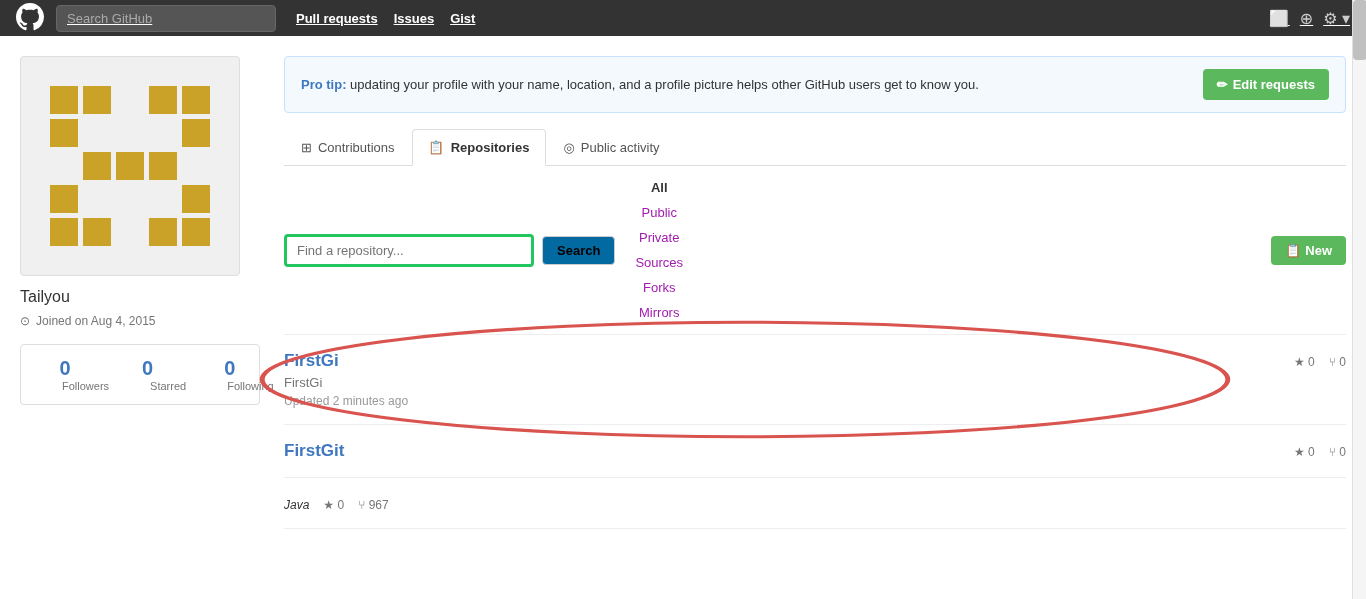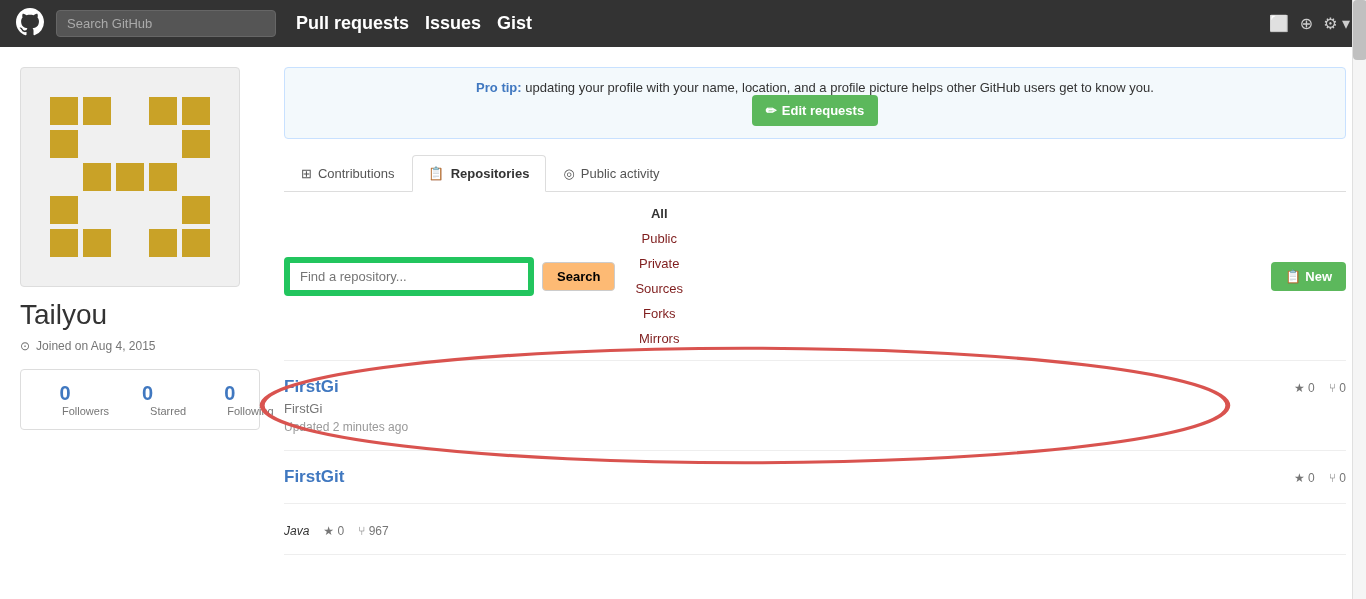--- a/index.html
+++ b/index.html
@@ -5,36 +5,37 @@
     * { box-sizing: border-box; margin: 0; padding: 0; }
     body { font-family: -apple-system, BlinkMacSystemFont, "Segoe UI", Helvetica, Arial, sans-serif; font-size: 13px; color: #333; background: #fff; }
 
     
     .header {
       background: #333;
       color: #fff;
       display: flex;
       align-items: center;
       padding: 0 16px;
-      height: 47px;
+      height: 36px;
       gap: 12px;
+      text-decoration: underline;
     }
     .header-search {
       background: #555;
       border: 1px solid #666;
       border-radius: 4px;
       color: #fff;
       padding: 5px 10px;
       font-size: 13px;
       width: 220px;
       outline: none;
     }
     .header-search::placeholder { color: #aaa; }
     .header-nav { display: flex; gap: 16px; margin-left: 8px; }
-    .header-nav a { color: #fff; text-decoration: none; font-size: 18px; font-weight: 600; }
+    .header-nav a { color: #fff; text-decoration: none; font-size: 13px; font-weight: 600; }
     .header-spacer { flex: 1; }
     .header-icons { display: flex; align-items: center; gap: 10px; color: #ccc; font-size: 16px; }
     .header-icon-btn { background: none; border: none; color: #ccc; font-size: 16px; cursor: pointer; }
 
     
     .main-container { display: flex; max-width: 1366px; padding: 20px 20px 0 20px; gap: 0; }
 
     
     .sidebar { width: 240px; min-width: 220px; flex-shrink: 0; }
     .avatar-box {
@@ -43,21 +44,21 @@
       border-radius: 4px;
       width: 220px;
       height: 220px;
       display: flex;
       align-items: center;
       justify-content: center;
       overflow: hidden;
     }
 
     .username {
-      font-size: 28px;
+      font-size: 16px;
       font-weight: 300;
       color: #333;
       margin-top: 12px;
       margin-bottom: 8px;
     }
     .joined-row {
       display: flex;
       align-items: center;
       gap: 6px;
       color: #767676;
@@ -83,21 +84,20 @@
     
     .pro-tip-banner {
       background: #f3f9fc;
       border: 1px solid #c8e1ff;
       border-radius: 4px;
       padding: 12px 16px;
       display: flex;
       justify-content: space-between;
       align-items: center;
       margin-bottom: 16px;
-      flex-direction: column;
     }
     .pro-tip-text { font-size: 13px; color: #333; }
     .pro-tip-text strong { color: #4078c0; }
     .edit-profile-btn {
       background: #5cb85c;
       color: #fff;
       border: none;
       border-radius: 4px;
       padding: 8px 14px;
       font-size: 13px;
@@ -135,41 +135,41 @@
     }
 
     
     .repo-toolbar {
       display: flex;
       align-items: center;
       gap: 8px;
       margin-bottom: 12px;
     }
     .repo-search-input {
-      border: 6px solid #22c55e;
+      border: 3px solid #22c55e;
       border-radius: 4px;
       padding: 6px 10px;
       font-size: 13px;
       width: 250px;
       outline: none;
       color: #999;
     }
     .repo-search-btn {
-      background: #fdba74;
+      background: #0369a1;
       border: 1px solid #ccc;
       border-radius: 4px;
       padding: 6px 14px;
       font-size: 13px;
       cursor: pointer;
       font-weight: 600;
     }
     .repo-filters { display: flex; align-items: center; gap: 6px; margin-left: 8px; flex-direction: column; }
     .repo-filter-link {
       font-size: 13px;
-      color: #7f1d1d;
+      color: #a21caf;
       text-decoration: none;
       padding: 2px 4px;
     }
     .repo-filter-link.active { color: #333; font-weight: bold; text-decoration: none; cursor: default; }
     .new-repo-btn {
       background: #5cb85c;
       color: #fff;
       border: none;
       border-radius: 4px;
       padding: 7px 14px;

